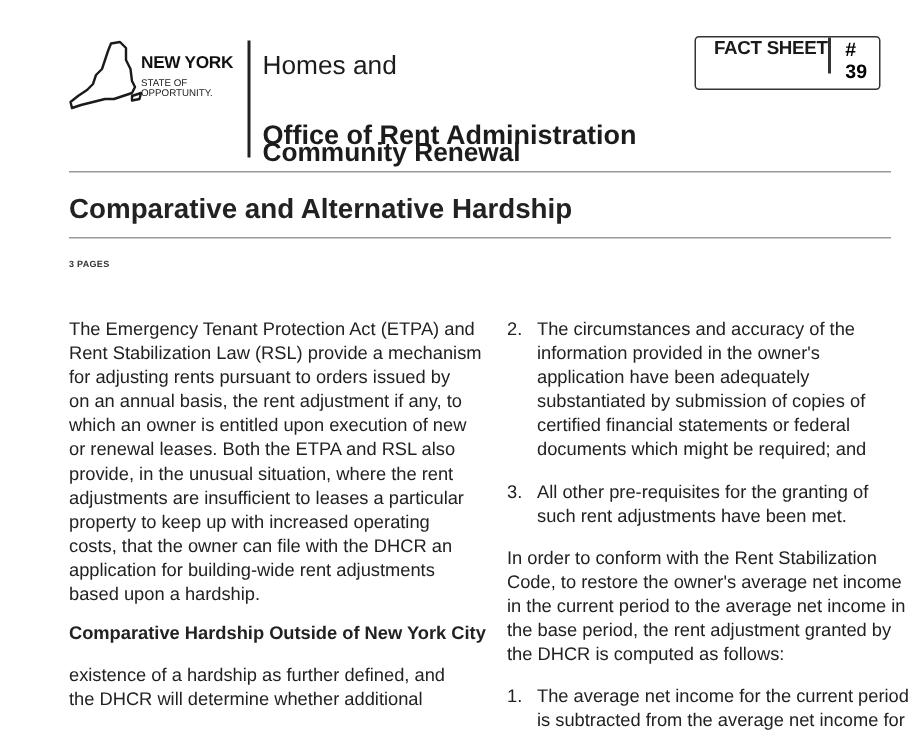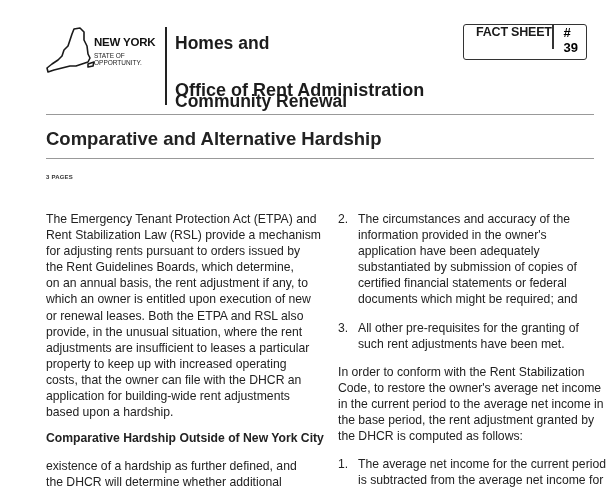--- a/index.html
+++ b/index.html
@@ -8,21 +8,21 @@
       background: #ffffff; position: relative;
       font-family: "Liberation Sans", sans-serif; color: #1a1a1a;
     }
     .page { position: absolute; left: 16px; top: 0; width: 608px; height: 503px; }
     .logo { position: absolute; left: 28px; top: 26px; width: 120px; height: 60px; }
     .state-svg { position: absolute; left: 0; top: 0; }
     .ny { position: absolute; left: 50px; top: 10px; font-weight: bold; font-size: 11.5px; letter-spacing: -0.2px; color: #111; }
     .sub1 { position: absolute; left: 50px; top: 26px; font-size: 6.5px; color: #222; line-height: 7px; }
     .sub2 { position: absolute; left: 50px; top: 33px; font-size: 6.5px; color: #222; line-height: 7px; }
     .vbar { position: absolute; left: 149px; top: 27px; width: 2px; height: 78px; background: #222; }
-    .hcr1 { position: absolute; left: 159px; top: 33px; font-size: 17.5px; font-weight: bold; color: #1c1c1c; }
+    .hcr1 { position: absolute; left: 159px; top: 33px; font-size: 17.5px; font-weight: normal; color: #1c1c1c; }
     .hcr2 { position: absolute; left: 159px; top: 55px; font-size: 17.5px; font-weight: bold; color: #1c1c1c; margin-top: 36px; }
     .ora { position: absolute; left: 159px; top: 80px; font-size: 18px; font-weight: bold; color: #1c1c1c; }
     .factbox {
       position: absolute; left: 447px; top: 24px; width: 124px; height: 36px;
       border: 1.5px solid #333; border-radius: 3px; box-sizing: border-box;
       display: flex; 
     }
     .fact-label { font-weight: bold; font-size: 12.5px; padding-left: 12px; width: 86px; color: #1a1a1a; letter-spacing: -0.2px; }
     .fact-sep { width: 1.5px; height: 24px; background: #333; }
     .fact-num { font-weight: bold; font-size: 13px; padding-left: 10px; color: #000000; }
@@ -66,21 +66,20 @@
 
   <div class="rule" style="top:114px;"></div>
   <div class="title">Comparative and Alternative Hardship</div>
   <div class="rule" style="top:158px;"></div>
   <div class="pages">3 PAGES</div>
 
   <div class="col left">
     <p>The Emergency Tenant Protection Act (ETPA) and</p>
     <p>Rent Stabilization Law (RSL) provide a mechanism</p>
     <p>for adjusting rents pursuant to orders issued by</p>
-    <p>the Rent Guidelines Boards, which determine,</p>
     <p>on an annual basis, the rent adjustment if any, to</p>
     <p>which an owner is entitled upon execution of new</p>
     <p>or renewal leases. Both the ETPA and RSL also</p>
     <p>provide, in the unusual situation, where the rent</p>
     <p>adjustments are insufficient to leases a particular</p>
     <p>property to keep up with increased operating</p>
     <p>costs, that the owner can file with the DHCR an</p>
     <p>application for building-wide rent adjustments</p>
     <p>based upon a hardship.</p>
     <div class="gap10"></div>

